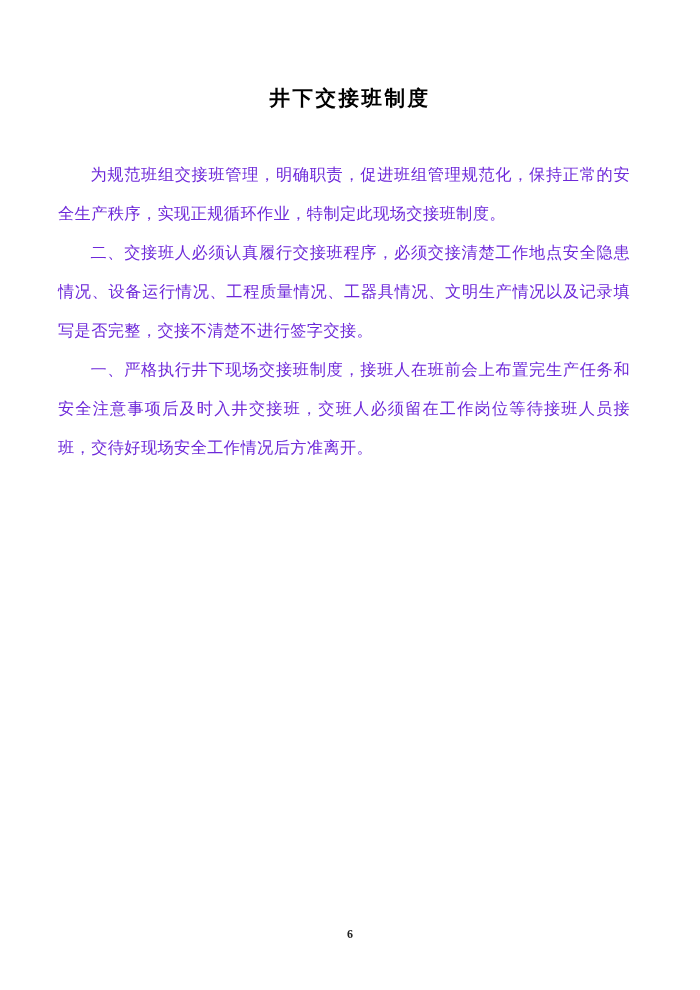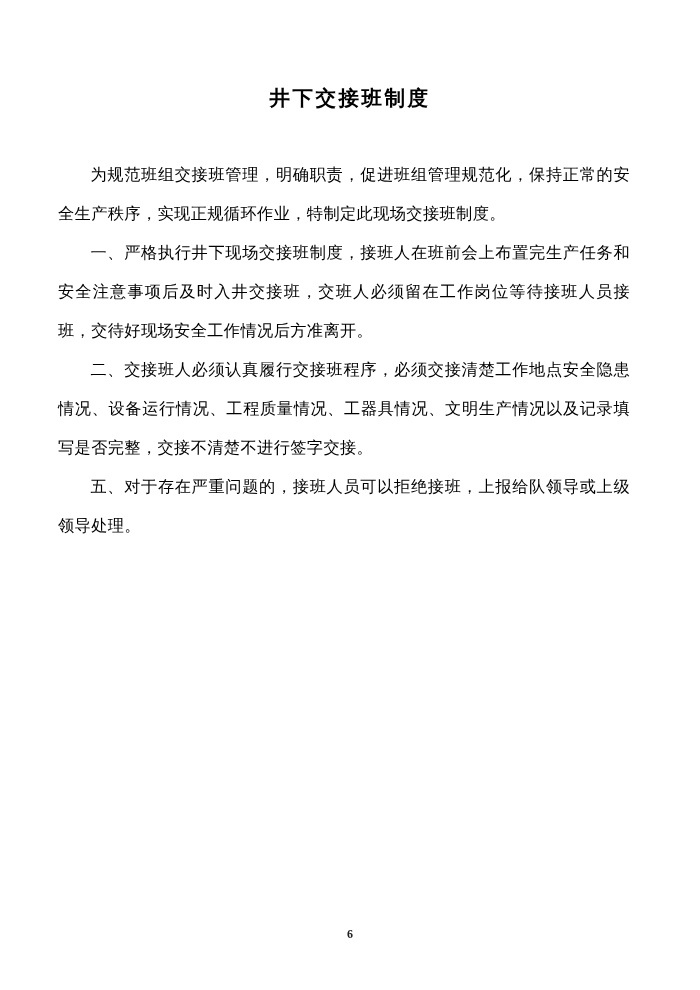--- a/index.html
+++ b/index.html
@@ -34,21 +34,21 @@
     margin-top: 44px;
   }
   .para {
     font-size: 16.2px;
     line-height: 39px;
     text-align: justify;
     text-justify: inter-ideograph;
     text-indent: 2em;
     margin: 0 12px 0 0;
     letter-spacing: 0.4px;
-    color: #000000;
+    color: #6d28d9;
   }
   .para + .para {
     margin-top: 0px;
   }
   .page-number {
     position: absolute;
     left: 0;
     right: 0;
     bottom: 48px;
     text-align: center;
@@ -60,20 +60,19 @@
 </style>
 </head>
 <body>
 
 <div class="page">
 
   <h1 class="doc-title">井下交接班制度</h1>
 
   <div class="body-block">
     <p class="para">为规范班组交接班管理，明确职责，促进班组管理规范化，保持正常的安全生产秩序，实现正规循环作业，特制定此现场交接班制度。</p>
+    <p class="para">二、交接班人必须认真履行交接班程序，必须交接清楚工作地点安全隐患情况、设备运行情况、工程质量情况、工器具情况、文明生产情况以及记录填写是否完整，交接不清楚不进行签字交接。</p>
     <p class="para">一、严格执行井下现场交接班制度，接班人在班前会上布置完生产任务和安全注意事项后及时入井交接班，交班人必须留在工作岗位等待接班人员接班，交待好现场安全工作情况后方准离开。</p>
-    <p class="para">二、交接班人必须认真履行交接班程序，必须交接清楚工作地点安全隐患情况、设备运行情况、工程质量情况、工器具情况、文明生产情况以及记录填写是否完整，交接不清楚不进行签字交接。</p>
-    <p class="para">五、对于存在严重问题的，接班人员可以拒绝接班，上报给队领导或上级领导处理。</p>
   </div>
 
   <div class="page-number">6</div>
 
 </div>
 
 </body></html>

